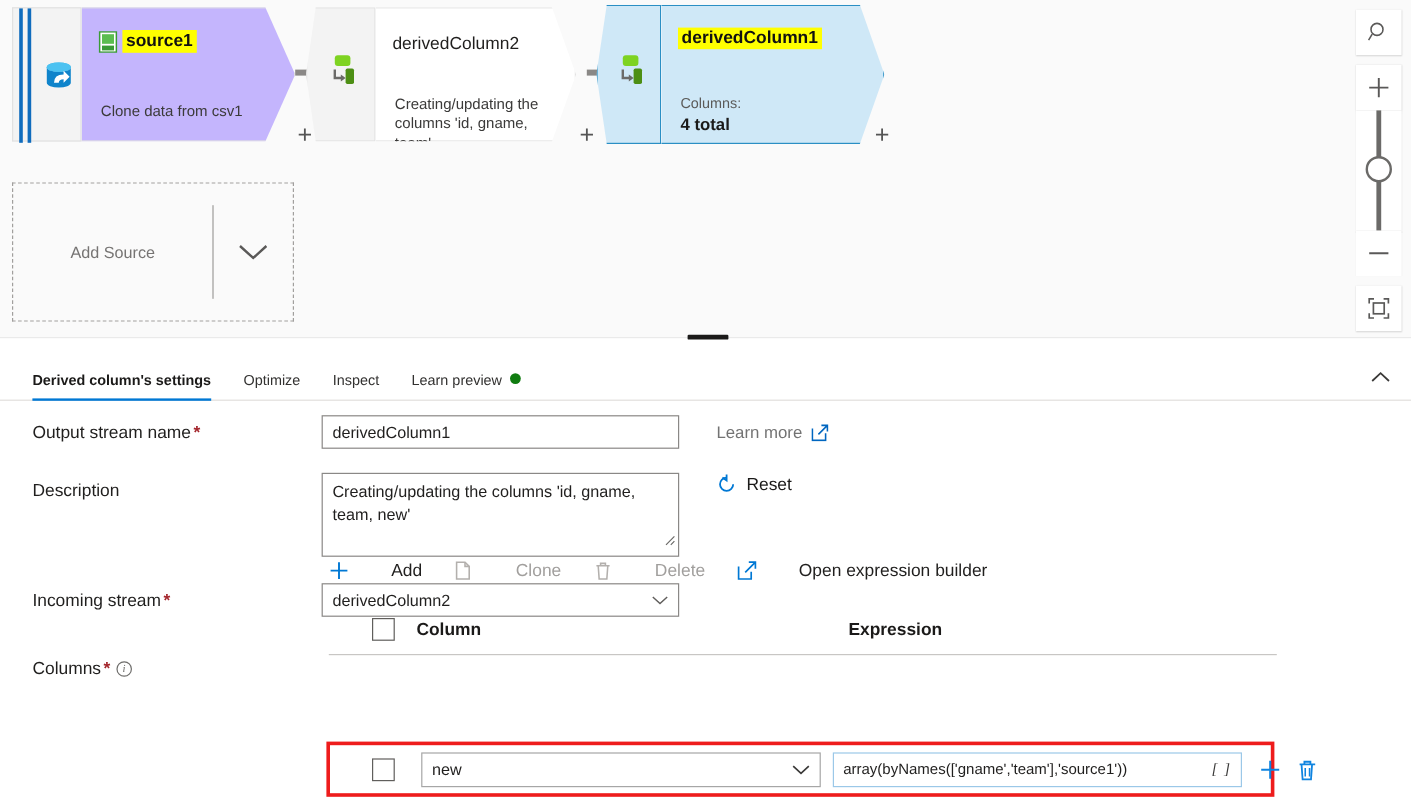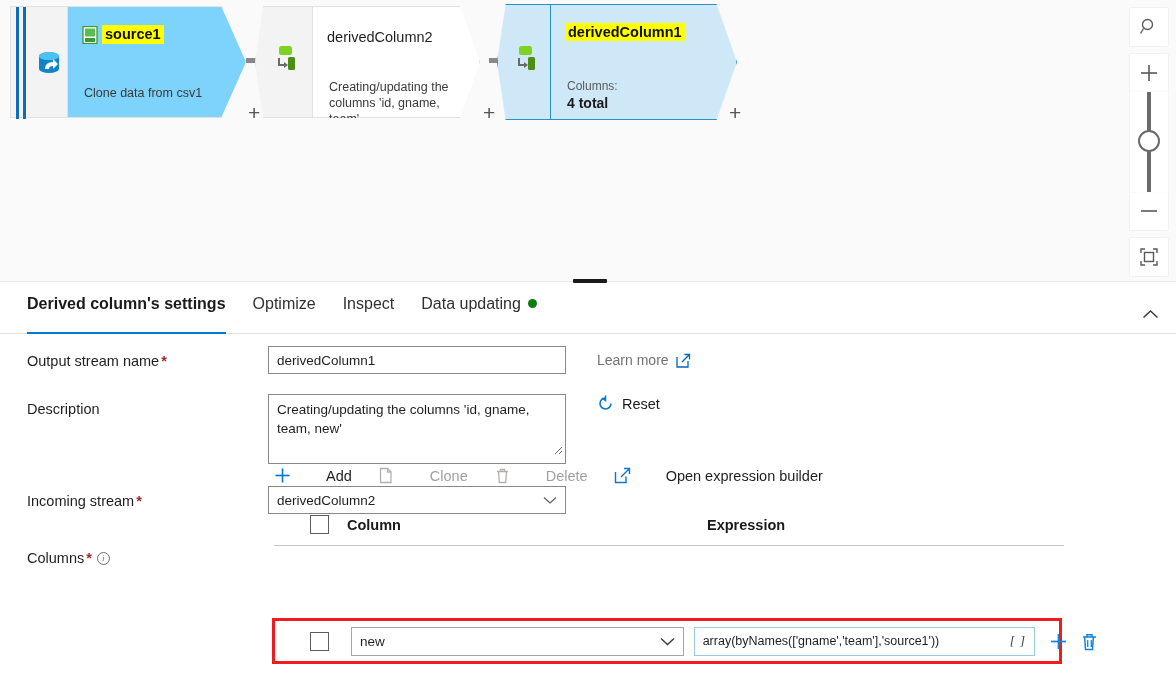--- a/index.html
+++ b/index.html
@@ -35,21 +35,21 @@
     content: ""; position: absolute; left: 5px; top: 0;
     width: 3px; height: 112px; background: #0f6cbd;
   }
   .src-rail:after {
     content: ""; position: absolute; left: 12px; top: 0;
     width: 3px; height: 112px; background: #0f6cbd;
   }
   .src-db-icon { position: absolute; left: 24px; top: 42px; width: 28px; height: 28px; }
   .src-body {
     position: absolute; left: 58px; top: 0; width: 178px; height: 112px;
-    background: #7dd3fc;
+    background: #c4b5fd;
     border: 1px solid #e1e1e1; border-left: none;
     clip-path: polygon(0 0, 86% 0, 100% 50%, 86% 100%, 0 100%);
   }
   .node-title-row { position: absolute; left: 14px; top: 18px; display: flex; align-items: center; }
   .csv-icon { width: 16px; height: 18px; margin-right: 4px; flex: none; }
   .hl {
     background: #ffff00;
     font-size: 14.5px; font-weight: 600; color: #111;
     padding: 1px 3px; line-height: 17px; white-space: nowrap;
   }
@@ -148,21 +148,21 @@
     position: absolute; left: 573px; top: -3px;
     width: 34px; height: 4px; background: #1b1a19; border-radius: 1px;
   }
 
   .tabs {
     position: absolute; left: 0; top: 10px; width: 1176px; height: 42px;
     border-bottom: 1px solid #e1dfdd;
     display: flex; align-items: flex-end; padding-left: 27px;
   }
   .tab {
-    font-size: 16px; color: #323130; padding: 0 0 20px 0; margin-right: 27px;
+    font-size: 12px; color: #323130; padding: 0 0 9px 0; margin-right: 27px;
     position: relative; cursor: pointer; white-space: nowrap;
   }
   .tab.active { font-weight: 600; color: #1b1a19; }
   .tab.active:after {
     content: ""; position: absolute; left: 0; right: 0; bottom: -1px;
     height: 2.5px; background: #0078d4;
   }
   .tab-dot {
     display: inline-block; width: 9px; height: 9px; border-radius: 50%;
     background: #107c10; margin-left: 7px; vertical-align: 1px;
@@ -335,20 +335,29 @@
       <div class="dc1-body">
         <div class="dc1-label">
           <span class="hl">derivedColumn1</span>
         </div>
         <div class="dc1-cols-cap">Columns:</div>
         <div class="dc1-cols-val">4 total</div>
       </div>
       <div class="node-plus" style="left:232px; top:98px;">+</div>
     </div>
 
+    <div class="add-source">
+      <div class="add-source-label">Add Source</div>
+      <div class="add-source-div"></div>
+      <div class="add-source-caret">
+        <svg width="30" height="18" viewBox="0 0 30 18">
+          <path d="M4 4 L15 14 L26 4" fill="none" stroke="#5a5958" stroke-width="2"></path>
+        </svg>
+      </div>
+    </div>
 
     <div class="canvas-tools">
       <div class="ctool">
         <svg width="20" height="20" viewBox="0 0 20 20">
           <circle cx="8.5" cy="7.5" r="5" fill="none" stroke="#5a5958" stroke-width="1.3"></circle>
           <line x1="4.5" y1="11.5" x2="1.5" y2="16.5" stroke="#5a5958" stroke-width="1.3"></line>
         </svg>
       </div>
       <div class="ctool-gap"></div>
       <div class="ctool">
@@ -383,21 +392,21 @@
       <div class="tab active">
         <span>Derived column's settings</span>
       </div>
       <div class="tab">
         <span>Optimize</span>
       </div>
       <div class="tab">
         <span>Inspect</span>
       </div>
       <div class="tab">
-        <span>Data updating</span><span class="tab-dot"></span>
+        <span>Learn preview</span><span class="tab-dot"></span>
       </div>
     </div>
 
     <div class="panel-collapse">
       <svg width="17" height="11" viewBox="0 0 17 11">
         <path d="M1.5 8.5 L8.5 2 L15.5 8.5" fill="none" stroke="#3b3a39" stroke-width="1.5"></path>
       </svg>
     </div>
 
     <div class="form">

